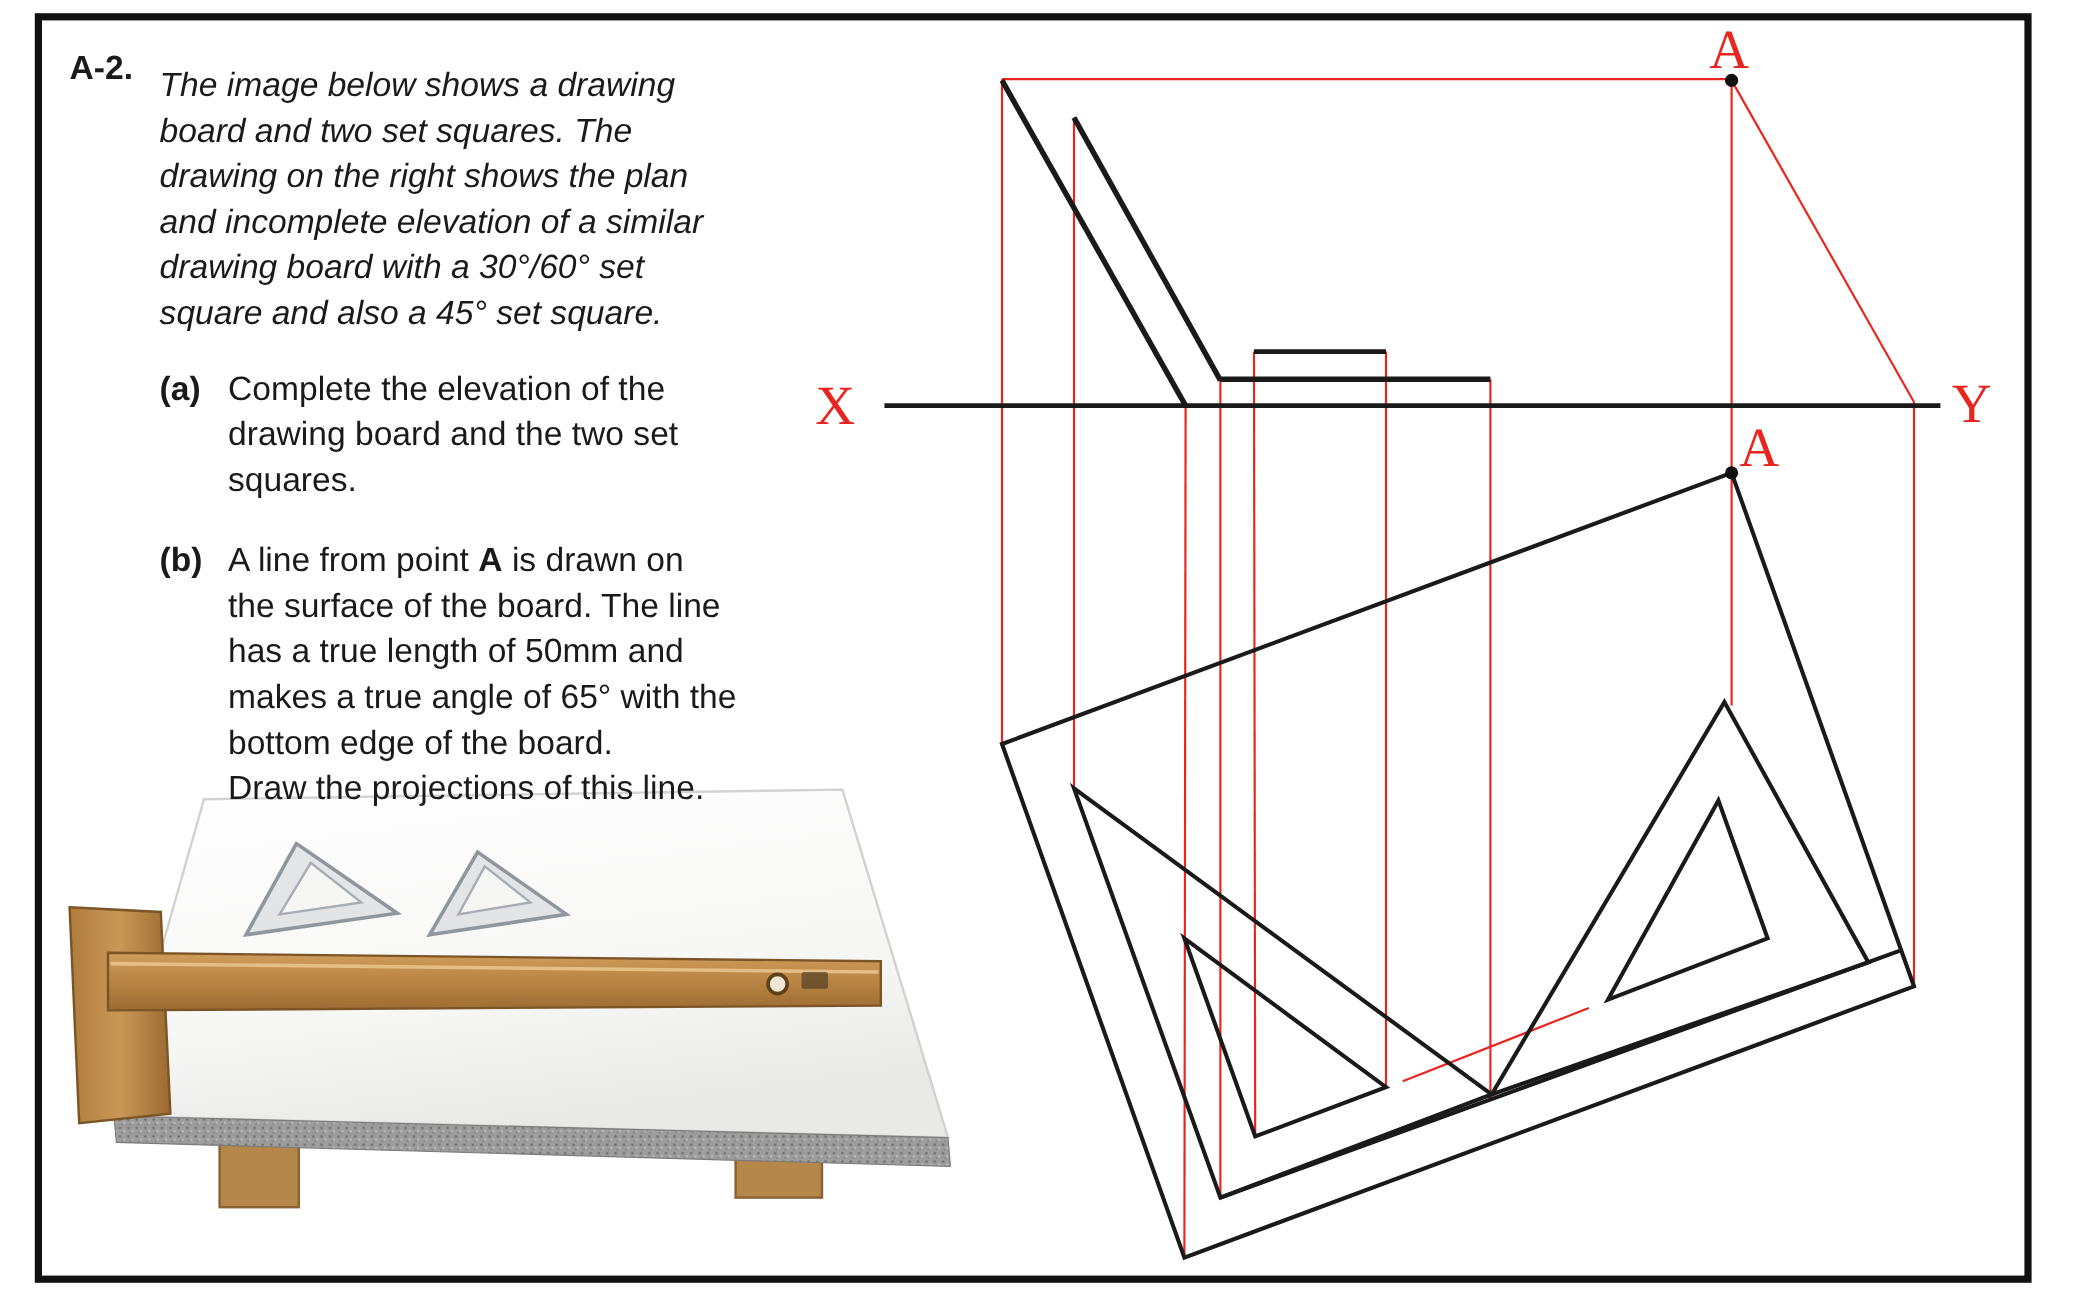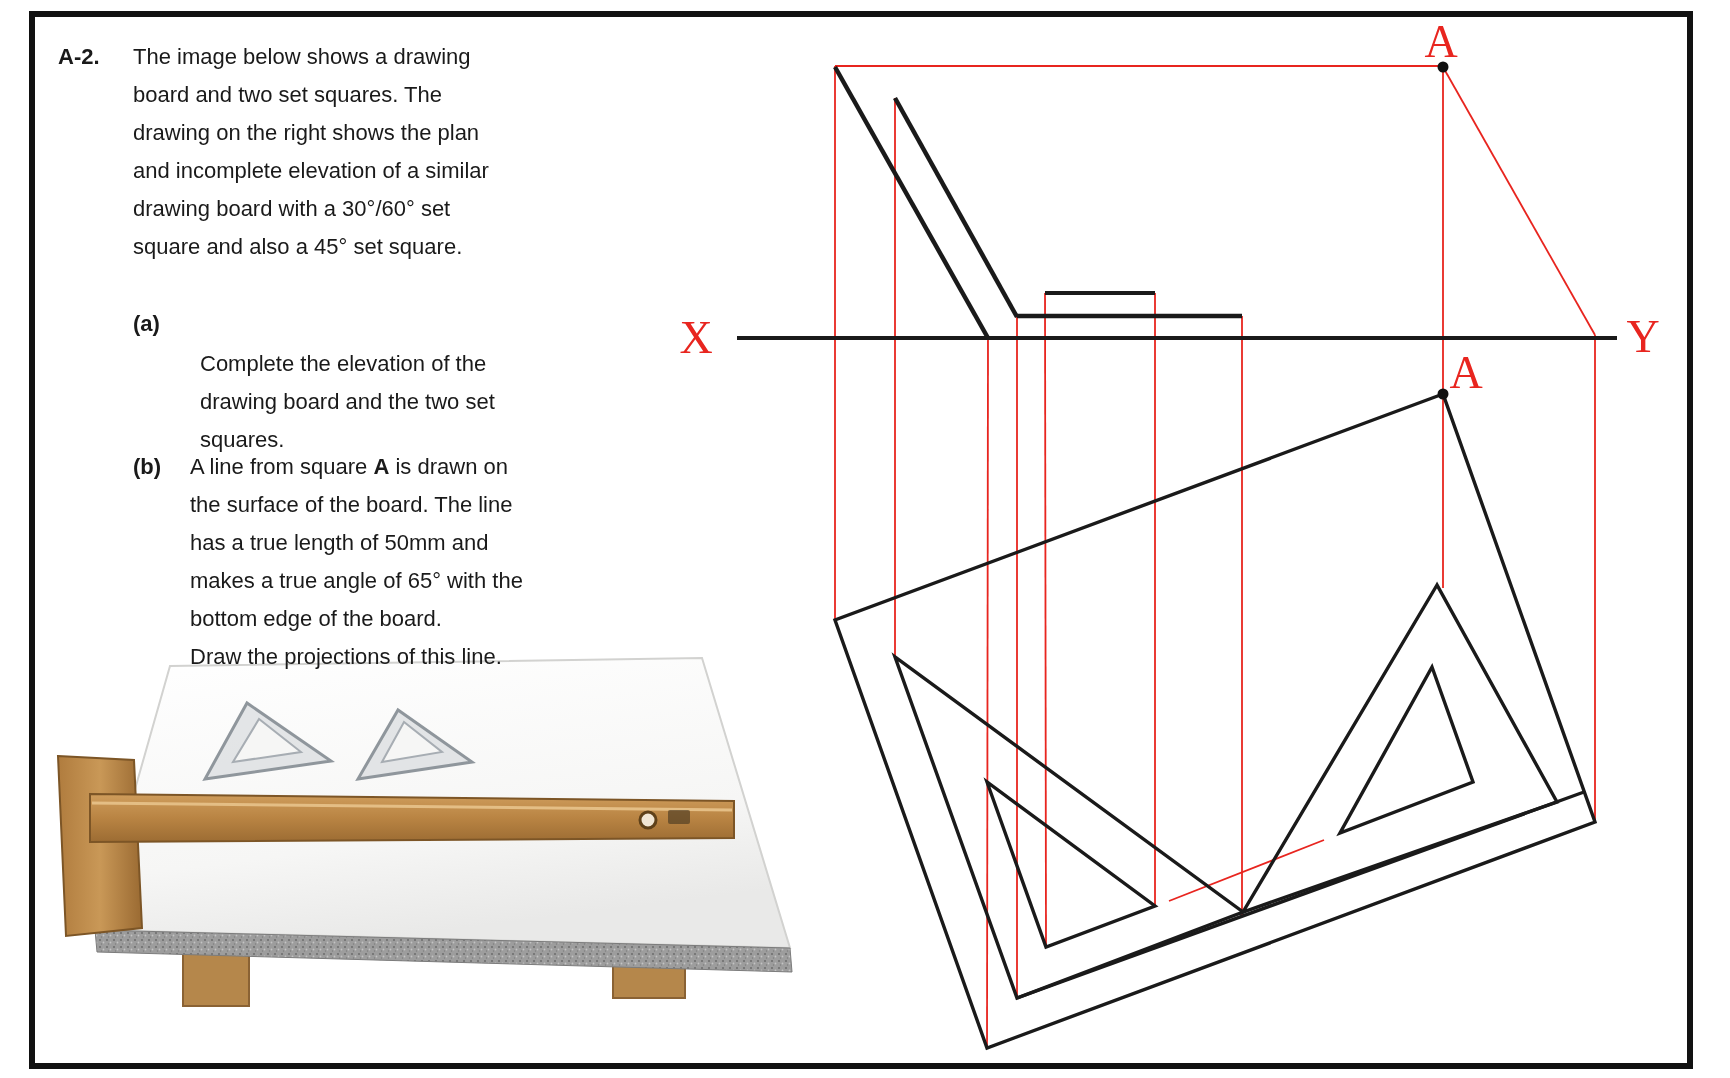--- a/index.html
+++ b/index.html
@@ -1,19 +1,19 @@
 <!DOCTYPE html>
 <html><head>
 <meta charset="utf-8">
 <style>
   html,body{margin:0;padding:0;background:#fff;}
   #page{position:relative;width:1730px;height:1078px;background:#ffffff;overflow:hidden;
         font-family:"Liberation Sans",sans-serif;color:#1a1a1a;}
   #fig{position:absolute;left:0;top:0;width:1730px;height:1078px;}
-  .txt{position:absolute;font-size:22px;line-height:38px;white-space:pre-line;}
+  .txt{position:absolute;font-size:28px;line-height:38px;white-space:pre-line;}
   .qnum{font-weight:bold;}
   .blk{width:540px;}
   .serifLabel{font-family:"Liberation Serif",serif;}
   b{font-weight:bold;}
 </style>
 </head>
 <body>
 
 <div id="page">
 
@@ -107,33 +107,33 @@
 
     <g fill="#e8251f" font-size="46" class="serifLabel" font-family="Liberation Serif,serif">
       <text x="696" y="353" text-anchor="middle">X</text>
       <text x="1643" y="352" text-anchor="middle">Y</text>
       <text x="1441" y="57" text-anchor="middle">A</text>
       <text x="1466" y="388" text-anchor="middle">A</text>
     </g>
   </svg>
 
   <div class="txt qnum" style="left:58px;top:38px;">A-2.</div>
-  <div class="txt blk" style="left:133px;top:38px;">The image below shows a drawing
+  <div class="txt blk" style="left:133px;top:52px;font-style:italic;">The image below shows a drawing
 board and two set squares.  The
 drawing on the right shows the plan
 and incomplete elevation of a similar
 drawing board with a 30°/60° set
 square and also a 45° set square.</div>
 
   <div class="txt qnum" style="left:133px;top:305px;">(a)</div>
-  <div class="txt blk" style="left:200px;top:305px;margin-top:40px;">Complete the elevation of the
+  <div class="txt blk" style="left:190px;top:305px;">Complete the elevation of the
 drawing board and the two set
 squares.</div>
 
   <div class="txt qnum" style="left:133px;top:448px;">(b)</div>
-  <div class="txt blk" style="left:190px;top:448px;width:450px;"><span>A line from square </span><b>A</b><span> is drawn on
+  <div class="txt blk" style="left:190px;top:448px;width:450px;"><span>A line from point </span><b>A</b><span> is drawn on
 the surface of the board.  The line
 has a true length of 50mm and
 makes a true angle of 65° with the
 bottom edge of the board.
 Draw the projections of this line.</span></div>
 
 </div>
 
 </body></html>

